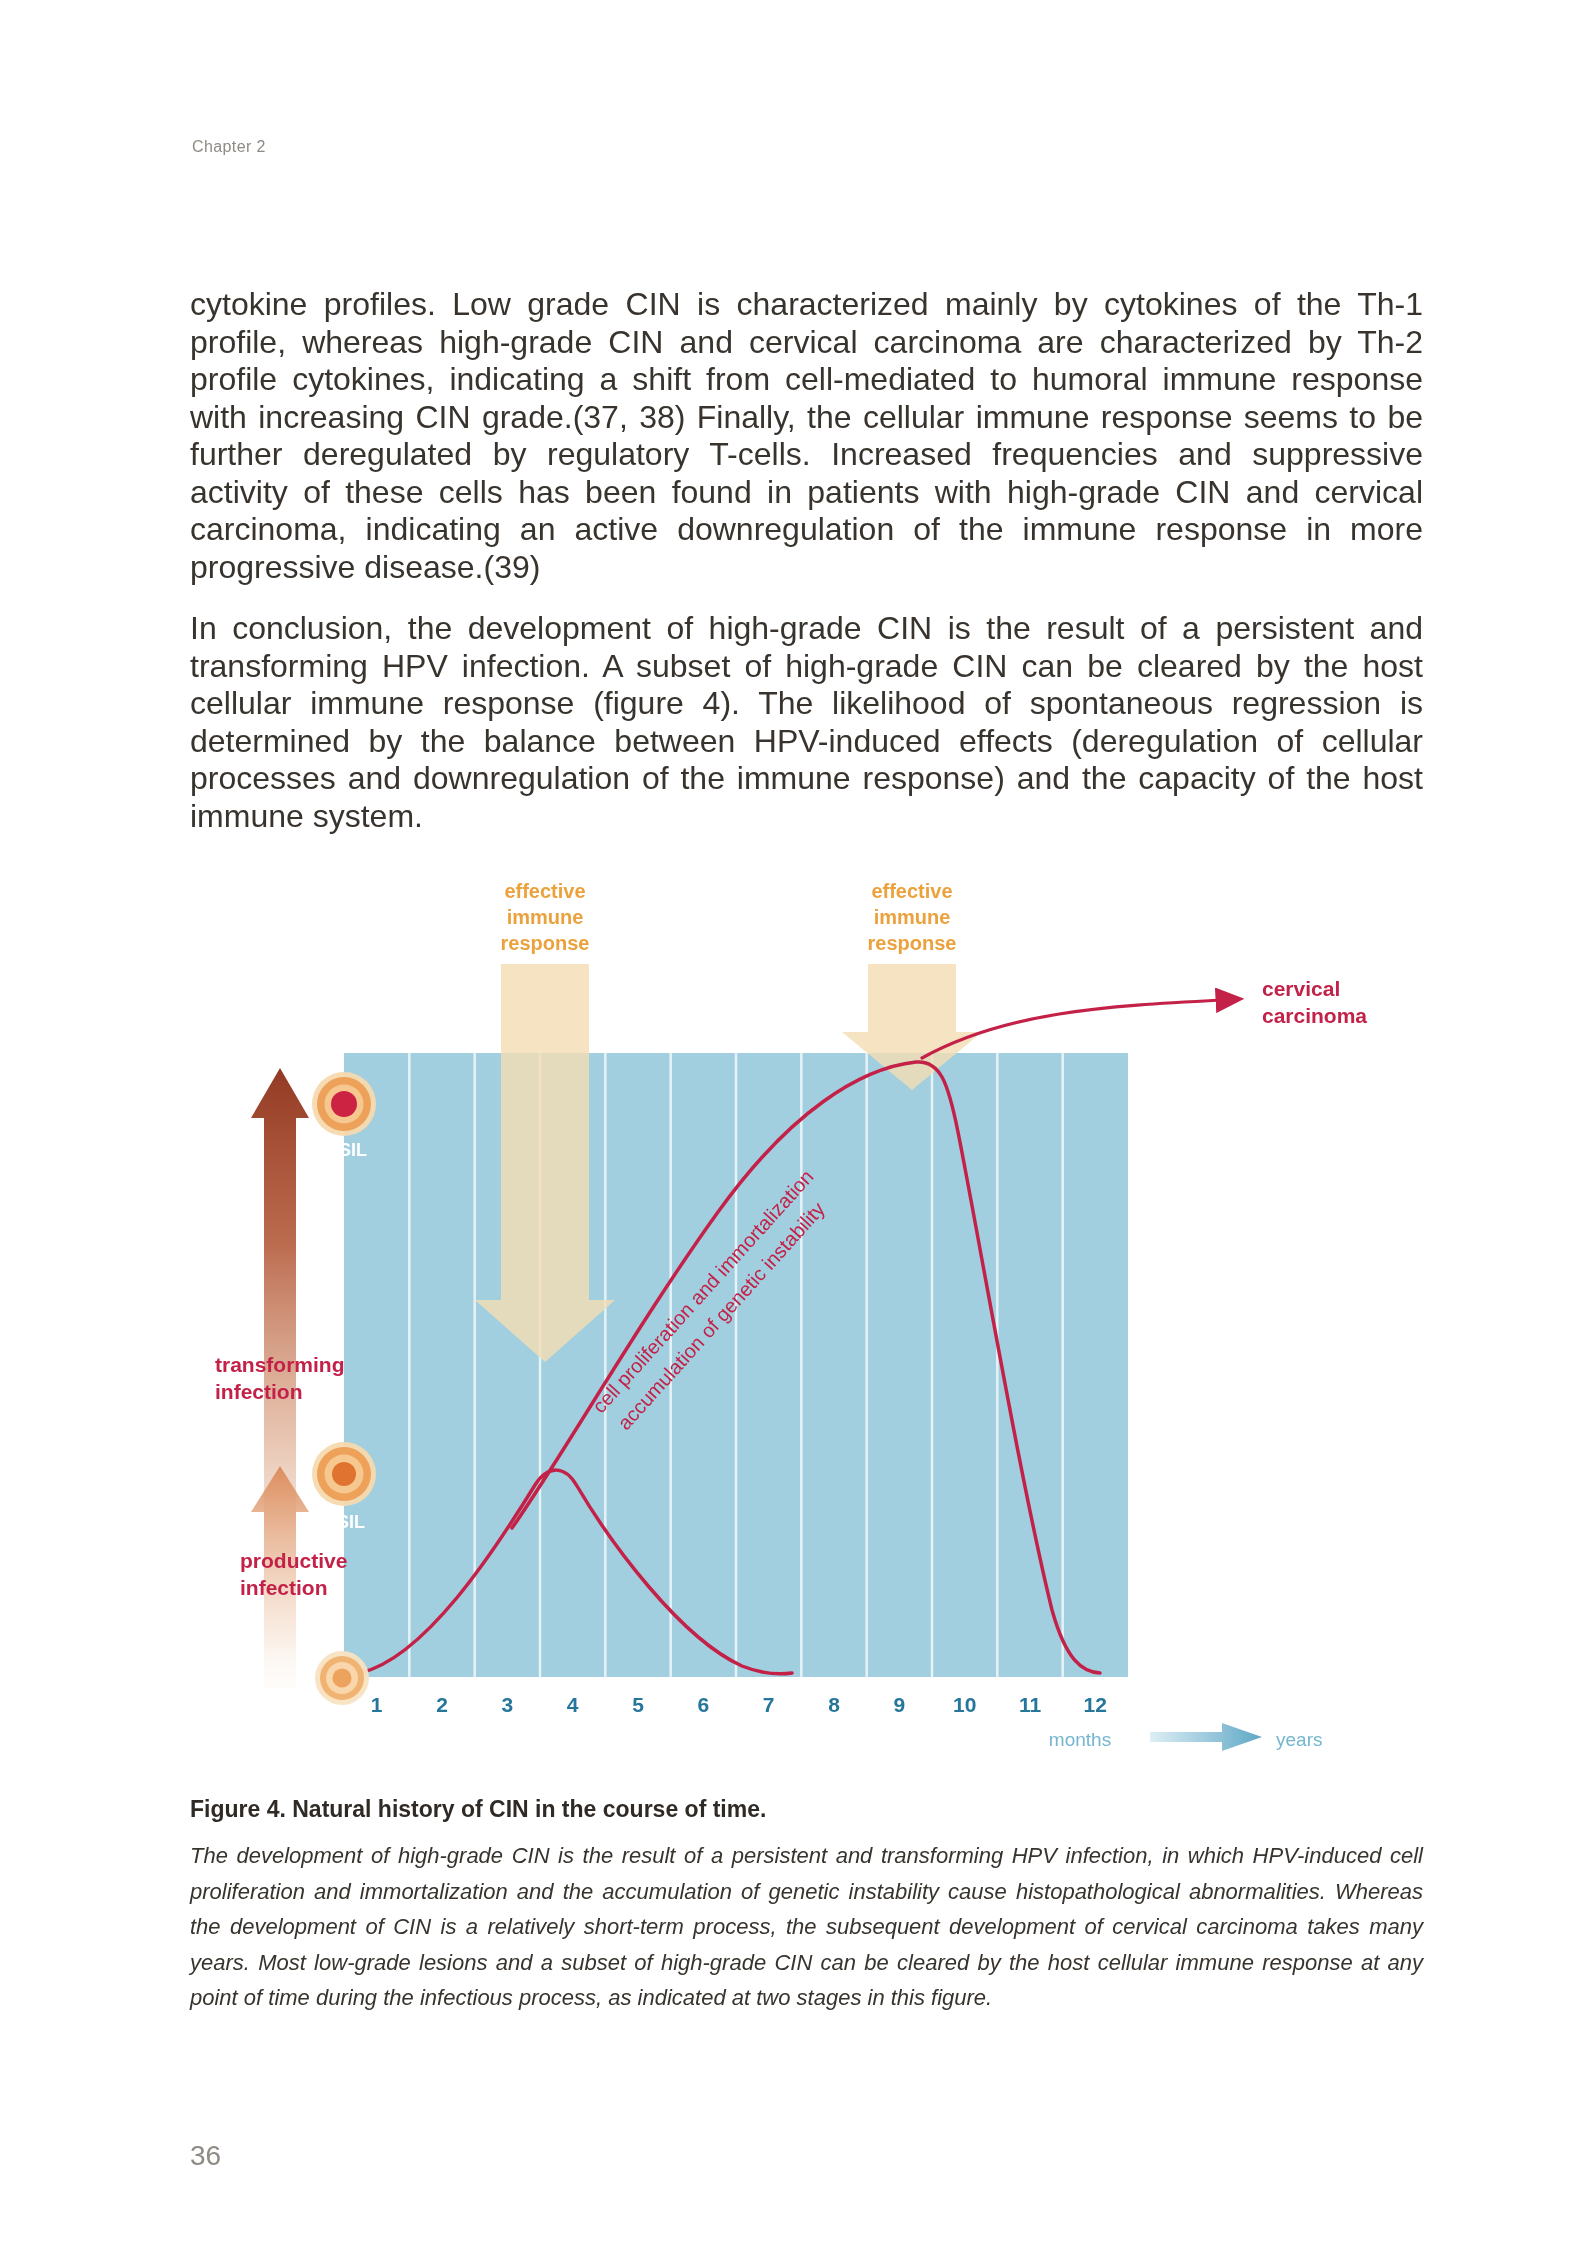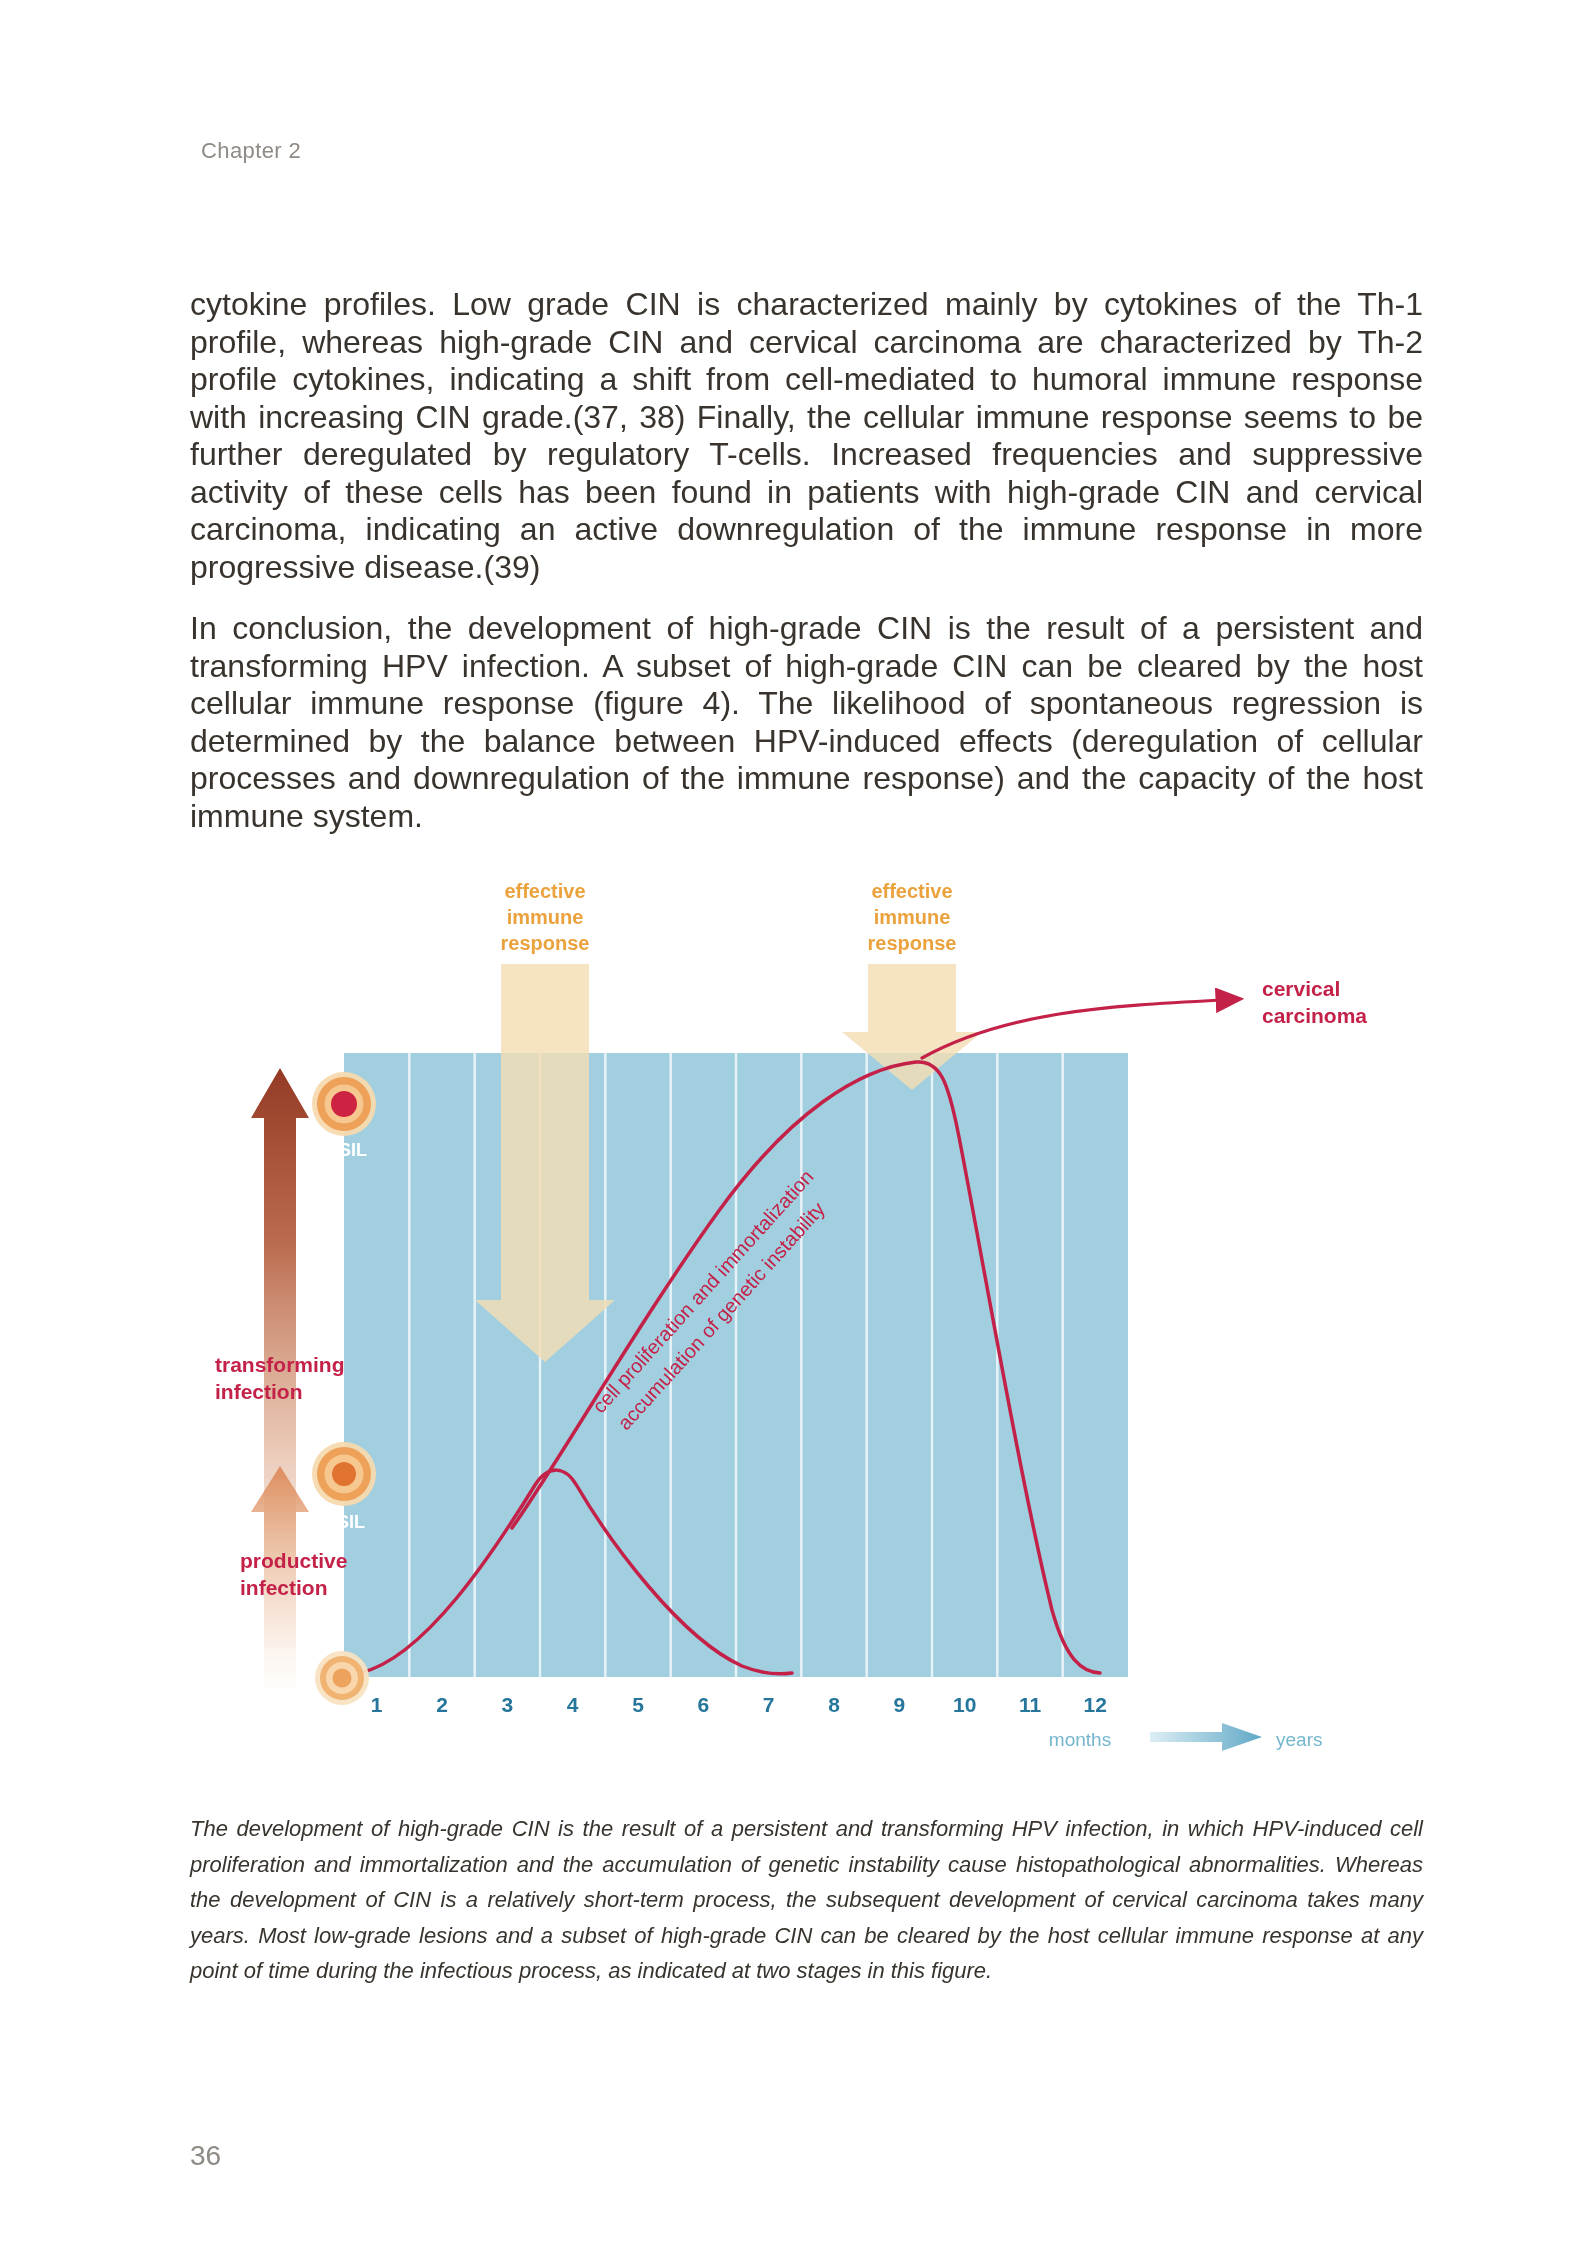--- a/index.html
+++ b/index.html
@@ -1,21 +1,21 @@
 <!DOCTYPE html>
 <html><head>
 <meta charset="utf-8">
 <style>
   html,body{margin:0;padding:0;background:#ffffff;}
   .page{
     position:relative;width:1594px;height:2250px;background:#ffffff;
     font-family:"Liberation Sans",sans-serif;color:#38332d;overflow:hidden;
   }
   .chapter-header{
-    position:absolute;left:201px;top:138px;font-size:22px;color:#8f8a84;letter-spacing:.4px;
+    position:absolute;left:192px;top:138px;font-size:16px;color:#8f8a84;letter-spacing:.4px;
   }
   .body-text{
     position:absolute;left:190px;width:1233px;margin:0;
     font-size:32px;line-height:37.5px;text-align:justify;color:#38332d;
   }
   .para1{top:286px;}
   .para2{top:610px;}
   .figure-area{position:absolute;left:0;top:860px;width:1594px;height:935px;}
   .caption{position:absolute;left:190px;top:1796px;width:1233px;}
   .caption-title{margin:0;font-size:23px;color:#2f2a25;font-weight:bold;}
@@ -145,18 +145,19 @@
         <text class="svg-month" x="1030" y="852">11</text>
         <text class="svg-month" x="1095.3" y="852">12</text>
       </g>
       <text class="svg-axis-label" x="1080" y="886" text-anchor="middle">months</text>
       <polygon points="1150,872 1222,872 1222,863 1262,877 1222,891 1222,882 1150,882" fill="url(#blueYearsArrow)"></polygon>
       <text class="svg-axis-label" x="1276" y="886" text-anchor="start">years</text>
     </svg>
   </div>
 
   <div class="caption">
+    <p class="caption-title">Figure 4. Natural history of CIN in the course of time.</p>
     <p class="caption-body">The development of high-grade CIN is the result of a persistent and transforming HPV infection, in which HPV-induced cell proliferation and immortalization and the accumulation of genetic instability cause histopathological abnormalities. Whereas the development of CIN is a relatively short-term process, the subsequent development of cervical carcinoma takes many years. Most low-grade lesions and a subset of high-grade CIN can be cleared by the host cellular immune response at any point of time during the infectious process, as indicated at two stages in this figure.</p>
   </div>
 
   <div class="page-number">36</div>
 
 </div>
 
 </body></html>

